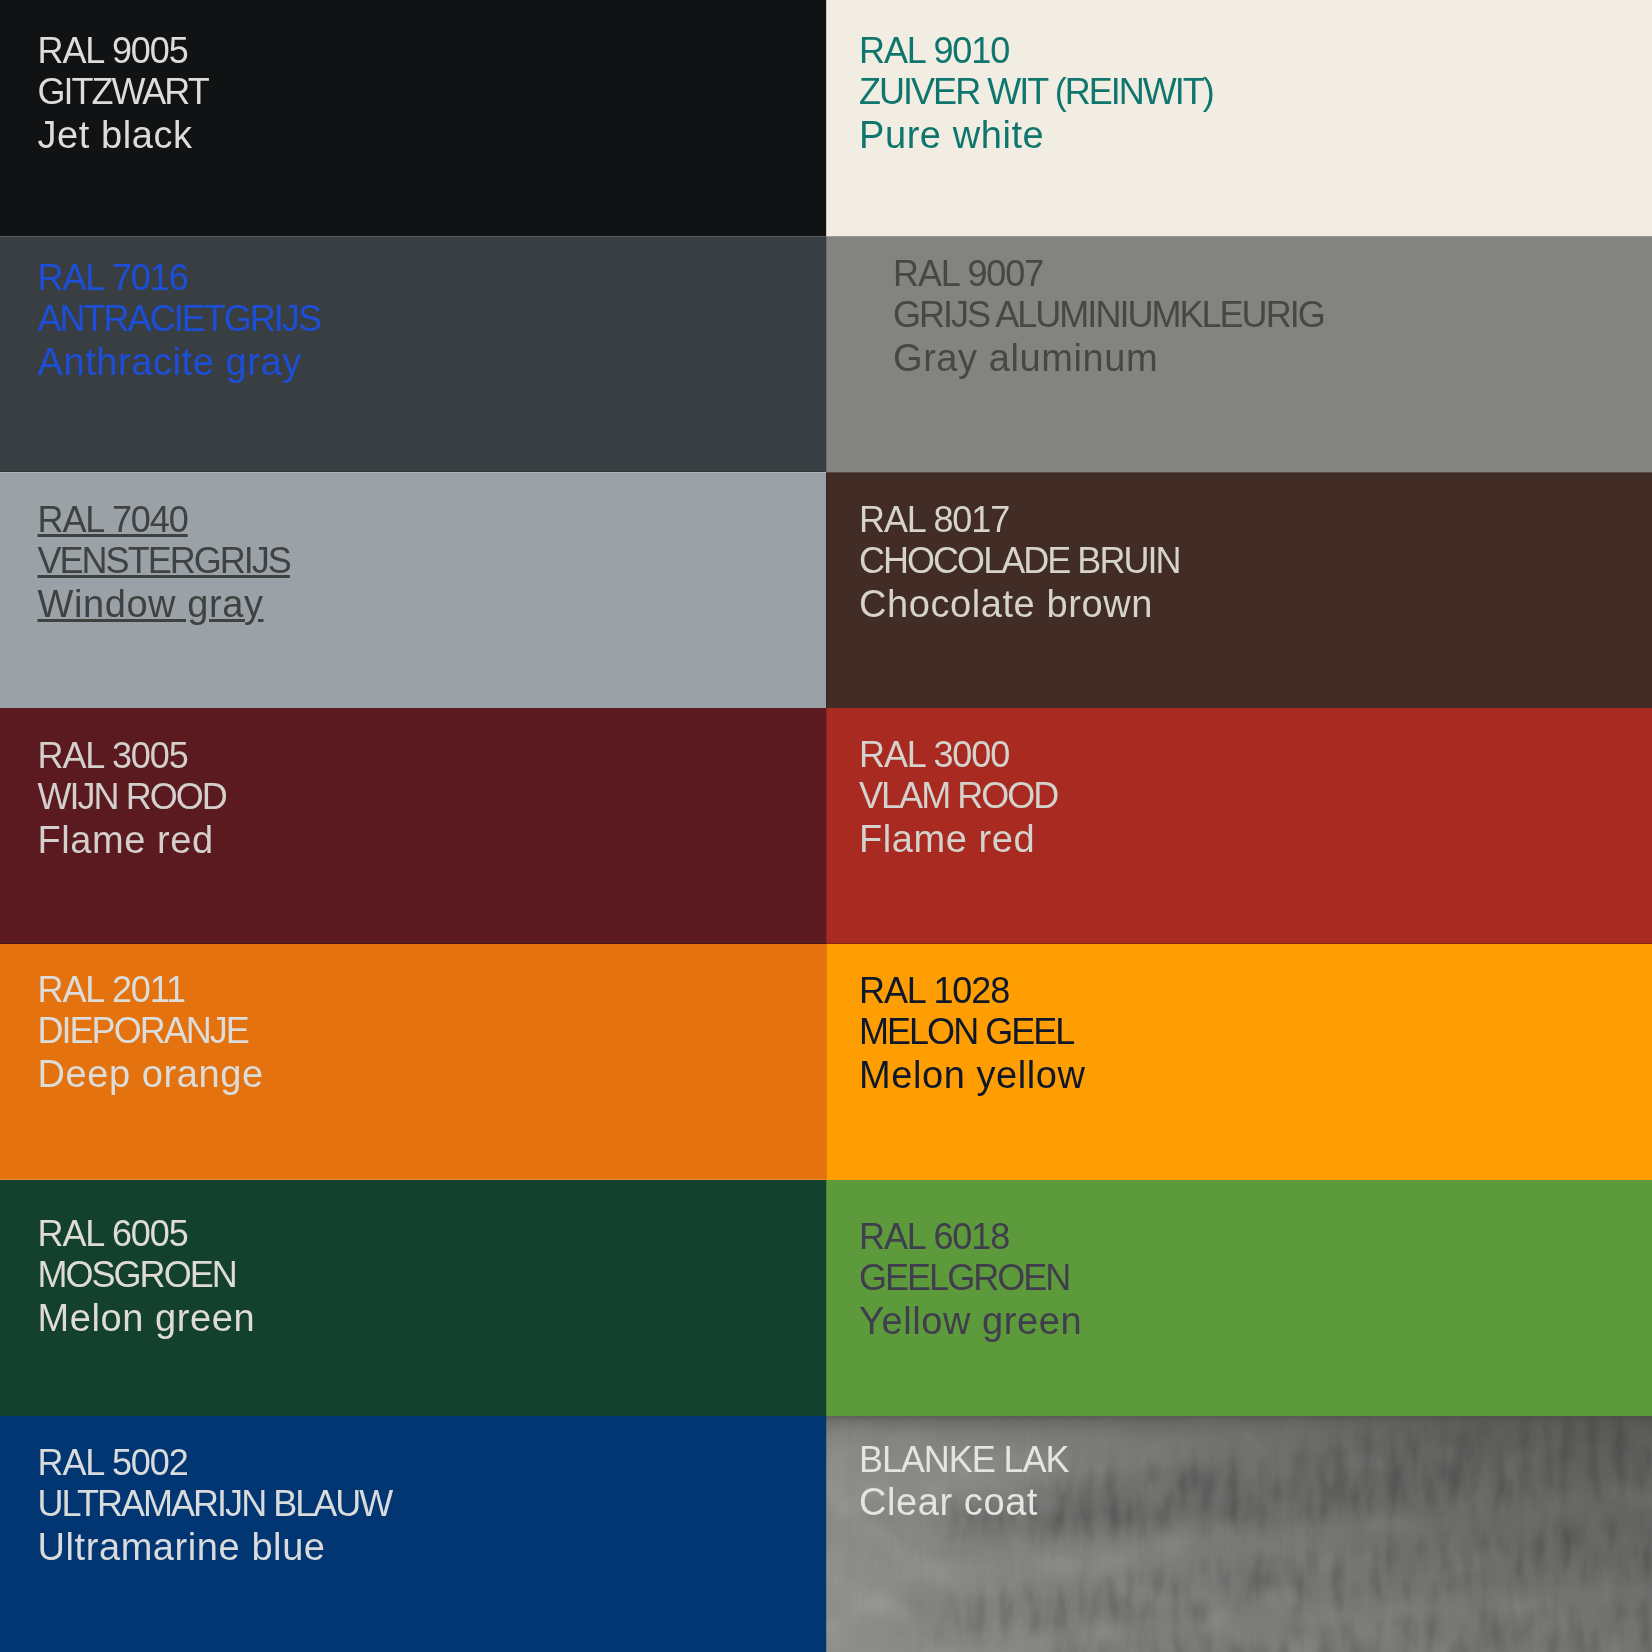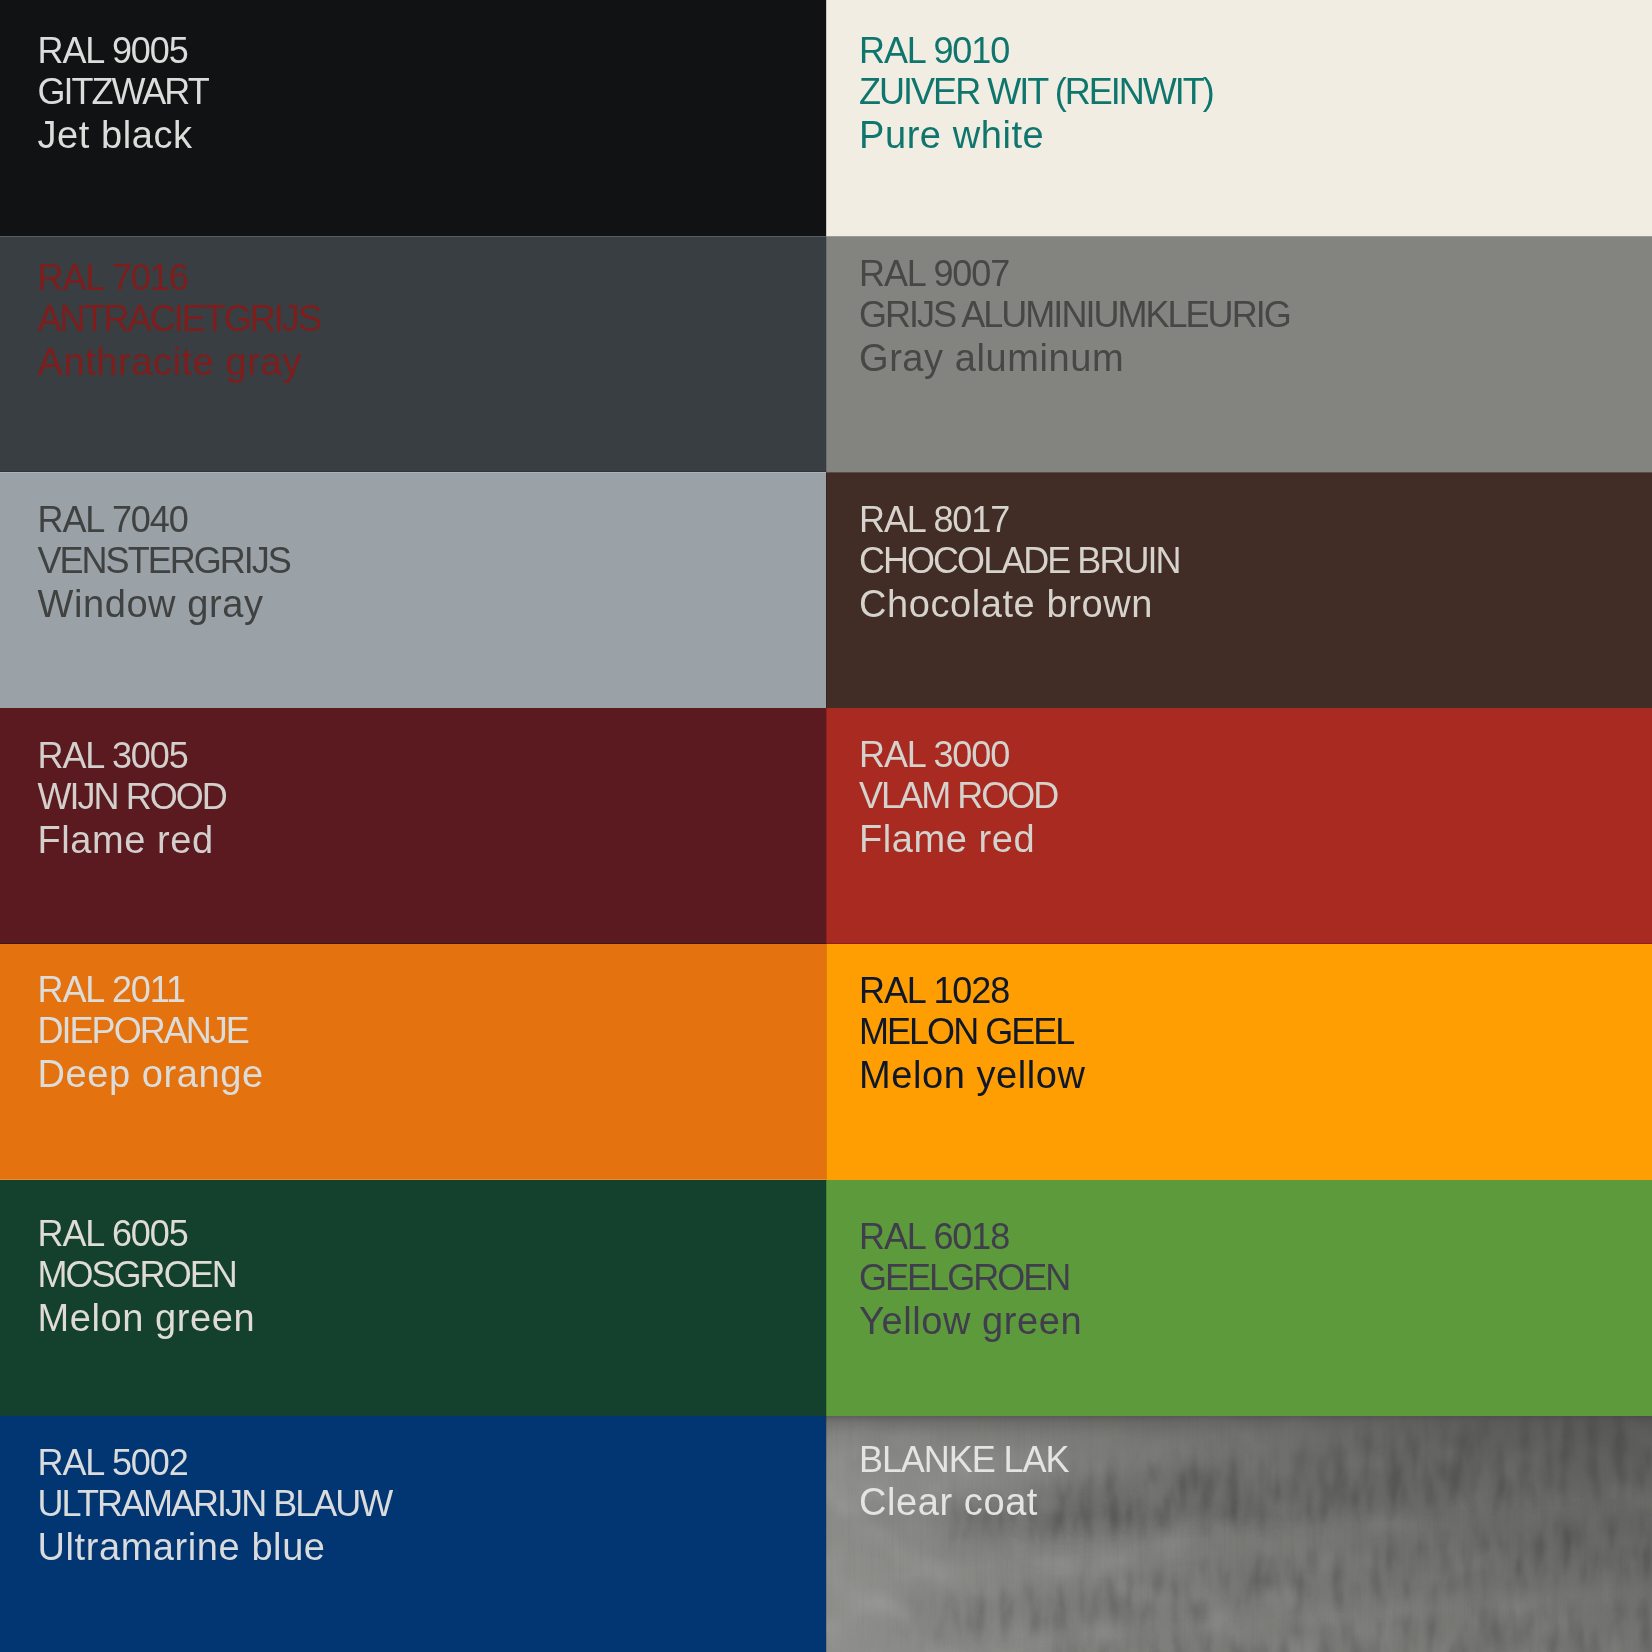--- a/index.html
+++ b/index.html
@@ -43,41 +43,41 @@
     <div class="swatch-bg" style="background-color: rgb(241, 237, 226);"></div>
     <div class="labels" style="color: #0f766e;">
       <span class="ln ln-code">RAL 9010</span>
       <span class="ln ln-nl">ZUIVER WIT (REINWIT)</span>
       <span class="ln ln-en">Pure white</span>
     </div>
     <div class="edge-left"></div>
   </div>
   <div class="swatch col-left">
     <div class="swatch-bg" style="background-color: rgb(56, 62, 66);"></div>
-    <div class="labels" style="color: #7f1d1d; --dy: -9px;">
+    <div class="labels" style="color: #1d4ed8; --dy: -9px;">
       <span class="ln ln-code">RAL 7016</span>
       <span class="ln ln-nl">ANTRACIETGRIJS</span>
       <span class="ln ln-en">Anthracite gray</span>
     </div>
     <div class="edge-top" style="background:rgba(255,255,255,0.16)"></div>
     <div class="edge-bottom" style="background:rgba(0,0,0,0.16)"></div>
   </div>
   <div class="swatch col-right">
     <div class="swatch-bg" style="background-color: rgb(131, 131, 128);"></div>
-    <div class="labels" style="color: rgb(71, 71, 69); --dy: -13px;">
+    <div class="labels" style="color: rgb(71, 71, 69); margin-left: 34px; --dy: -13px;">
       <span class="ln ln-code">RAL 9007</span>
       <span class="ln ln-nl">GRIJS ALUMINIUMKLEURIG</span>
       <span class="ln ln-en">Gray aluminum</span>
     </div>
     <div class="edge-left"></div>
     <div class="edge-top" style="background:rgba(255,255,255,0.2)"></div>
   </div>
   <div class="swatch col-left">
     <div class="swatch-bg" style="background-color: rgb(154, 161, 167);"></div>
-    <div class="labels" style="color: rgb(64, 66, 65); --dy: -3px;">
+    <div class="labels" style="color: rgb(64, 66, 65); text-decoration: underline; --dy: -3px;">
       <span class="ln ln-code">RAL 7040</span>
       <span class="ln ln-nl">VENSTERGRIJS</span>
       <span class="ln ln-en">Window gray</span>
     </div>
     <div class="edge-top" style="background:rgba(255,255,255,0.18)"></div>
   </div>
   <div class="swatch col-right">
     <div class="swatch-bg" style="background-color: rgb(65, 44, 38);"></div>
     <div class="labels" style="color: rgb(214, 211, 205); --dy: -3px;">
       <span class="ln ln-code">RAL 8017</span>

